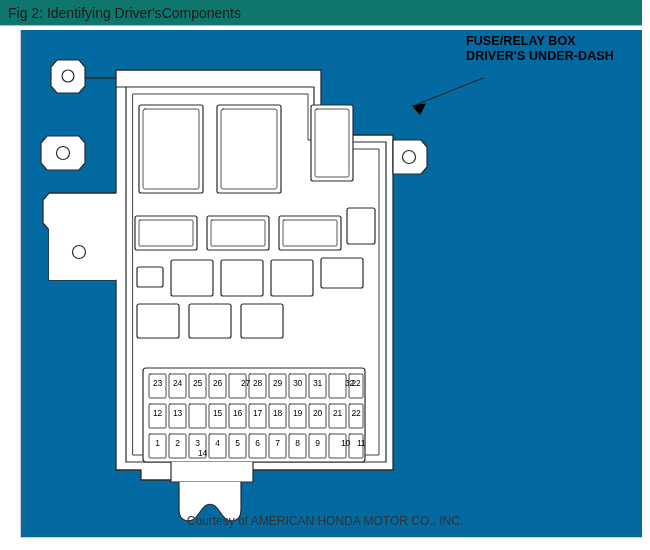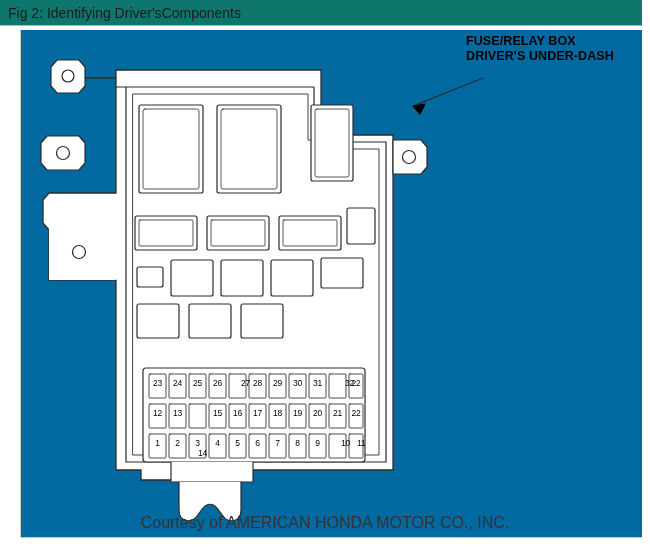--- a/index.html
+++ b/index.html
@@ -71,21 +71,21 @@
     color: #000000;
     letter-spacing: 0.1px;
   }
   
   #courtesy {
     position: absolute;
     left: 0;
     top: 514px;
     width: 650px;
     text-align: center;
-    font-size: 16px;
+    font-size: 12px;
     color: #333333;
   }
   
   .fuse-num {
     position: absolute;
     font-size: 8.5px;
     font-family: "Liberation Sans", sans-serif;
     color: #000000;
     text-align: center;
     line-height: 10px;

